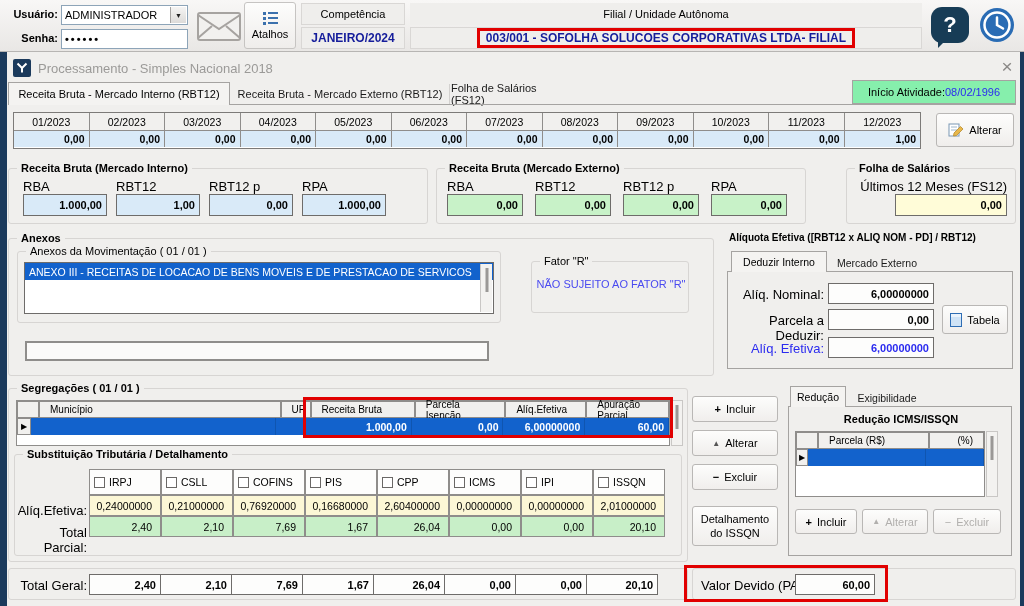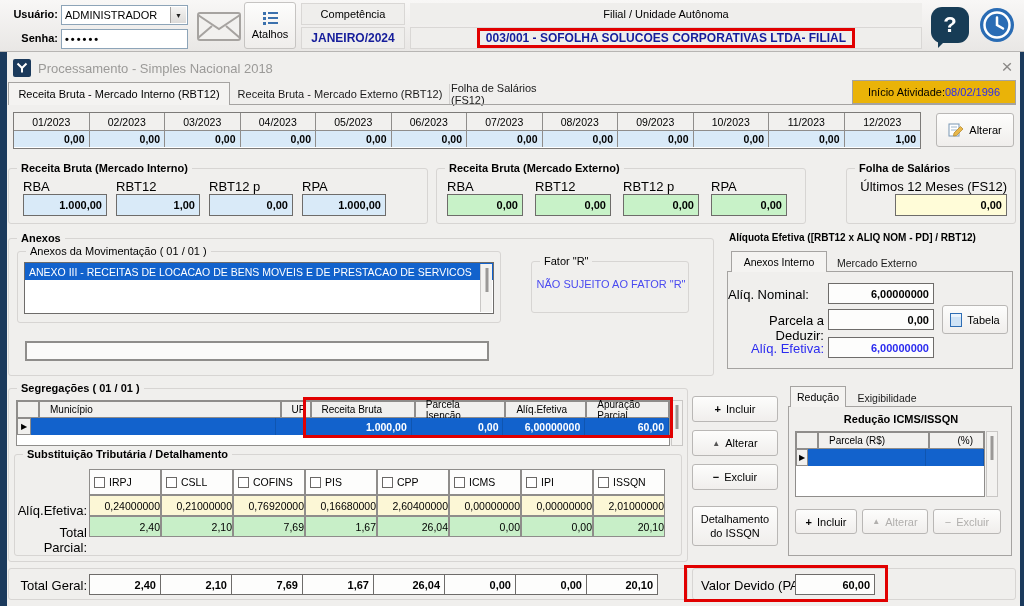--- a/index.html
+++ b/index.html
@@ -27,21 +27,21 @@
   
   .navy { background:#1b3a5c; }
   .titlebar-text { color:#9b9a98; font-size:13px; }
   .win-icon { background:#1b3a5c; border-radius:2px; display:flex; align-items:center; justify-content:center; }
   .close-x { color:#8a8886; font-size:19px; line-height:18px; text-align:center; }
   
   .tab { display:flex; align-items:center; justify-content:center; font-size:11px; }
   .tab.active { background:#f4f3f1; border:1px solid #a5a3a1; border-bottom:none; z-index:3; }
   .tab.inactive { border-right:1px solid #d3d1cf; color:#1a1a1a; }
   .content-line { border-top:1px solid #a5a3a1; }
-  .inicio-box { background:#eab308; border:1px solid #a5a3a1; display:flex; align-items:center; justify-content:center; gap:0; }
+  .inicio-box { background:#86efac; border:1px solid #a5a3a1; display:flex; align-items:center; justify-content:center; gap:0; }
   
   .mgrid { border:1px solid #7c7a78; display:flex; background:#fff; }
   .mcol { flex:1; display:flex; flex-direction:column; }
   .mh { height:18px; background:#f1f0ee; border-right:1px solid #8f8d8b; border-bottom:1px solid #8f8d8b; display:flex; align-items:center; justify-content:center; font-size:10.5px; }
   .mv { height:16px; background:#d9eaf8; border-right:1px solid #8f8d8b; display:flex; align-items:center; justify-content:flex-end; padding-right:4px; font-weight:bold; font-size:10.5px; }
   .mcol:last-child .mh, .mcol:last-child .mv { border-right:none; }
   .btn { background:linear-gradient(#fdfdfc,#f0eeec); border:1px solid #b9b7b5; border-radius:3px; display:flex; align-items:center; justify-content:center; gap:5px; font-size:11px; cursor:default; }
   .btn.disabled { color:#b1afad; }
   
   .group { border:1px solid #d7d5d3; border-radius:3px; }
@@ -53,21 +53,21 @@
   .listbox { background:#fff; border:1px solid #6e6c6a; overflow:hidden; }
   .sel-row { background:#1262cc; color:#fff; display:flex; align-items:center; padding:0 4px; font-size:10.5px; }
   .vscroll { position:absolute; top:1px; right:1px; bottom:1px; width:12px; background:#f3f2f0; border-left:1px solid #c9c7c5; }
   .vthumb { position:absolute; top:4px; left:50%; transform:translateX(-50%); width:3px; height:24px; background:#9a9896; }
   
   .ghead { background:#f1f0ee; border:1px solid #8f8d8b; display:flex; align-items:center; padding:0 10px; font-size:10px; }
   .gcell-sel { background:#1262cc; border-right:1px solid #0f55b0; display:flex; align-items:center; justify-content:flex-end; padding:0 4px; color:#fff; font-weight:bold; font-size:10.5px; }
   .gind { background:#f1f0ee; border:1px solid #8f8d8b; display:flex; align-items:center; justify-content:center; font-size:8px; }
   .checkbox { width:11px; height:11px; background:#fff; border:1px solid #6a6866; display:inline-block; margin-right:4px; flex:none; }
   .taxhead { background:#fdfdfc; border:1px solid #8f8d8b; display:flex; align-items:center; padding:0 4px; font-size:10.5px; }
-  .taxval { border:1px solid #8f8d8b; display:flex; align-items:center; justify-content:flex-end; padding:0 0; font-size:10.5px; }
+  .taxval { border:1px solid #8f8d8b; display:flex; align-items:center; justify-content:flex-end; padding:0 8px; font-size:10.5px; }
   .doc-ico { width:12px; height:14px; background:#cfe3f6; border:1px solid #2e6db4; box-shadow:inset 0 3px 0 #eaf3fc; }
 </style>
 </head>
 <body>
 
 <div id="screen">
 
   <div class="abs topbar">
     <div class="abs tb-label" style="left:4px;top:8px;width:54px;">Usuário:</div>
     <div class="abs tb-field" style="left:61px;top:5px;width:127px;height:20px;">
@@ -264,27 +264,27 @@
       <span class="legend" style="font-weight:normal;">Fator "R"</span>
       <div class="abs" style="left:0;top:16px;width:158px;text-align:center;color:#4a4af0;">NÃO SUJEITO AO FATOR "R"</div>
     </div>
 
     <div class="abs" style="left:16px;top:102px;width:464px;height:20px;background:#fbfaf9;border:2px solid #8f8d8b;"></div>
   </div>
 
   <div class="abs group" style="left:722px;top:238px;width:294px;height:138px;border-color:transparent;">
     <span class="legend" style="left:2px;font-size:10px;">Alíquota Efetiva ([RBT12 x ALIQ NOM - PD] / RBT12)</span>
     <div class="abs tab active" style="left:8px;top:12px;width:96px;height:21px;font-size:10.5px;">
-      <span>Anexos Interno</span>
+      <span>Deduzir Interno</span>
     </div>
     <div class="abs tab inactive" style="left:106px;top:14px;width:96px;height:19px;font-size:10.5px;border-right:none;">
       <span>Mercado Externo</span>
     </div>
     <div class="abs" style="left:4px;top:32px;width:286px;height:98px;border:1px solid #a5a3a1;">
-      <span class="abs flabel" style="left:0;top:15px;width:96px;text-align:left;">Alíq. Nominal:</span>
+      <span class="abs flabel" style="left:0;top:15px;width:96px;text-align:right;">Alíq. Nominal:</span>
       <div class="abs fld f-white" style="left:100px;top:11px;width:106px;height:21px;">6,00000000</div>
       <span class="abs flabel" style="left:0;top:41px;width:96px;text-align:right;">Parcela a Deduzir:</span>
       <div class="abs fld f-white" style="left:100px;top:37px;width:106px;height:21px;">0,00</div>
       <div class="abs btn" style="left:214px;top:33px;width:66px;height:29px;">
         <span class="doc-ico"></span>
         <span>Tabela</span>
       </div>
       <span class="abs flabel" style="left:0;top:69px;width:96px;text-align:right;color:#2b2bef;">Alíq. Efetiva:</span>
       <div class="abs fld f-white" style="left:100px;top:65px;width:106px;height:21px;color:#2b2bef;">6,00000000</div>
     </div>

